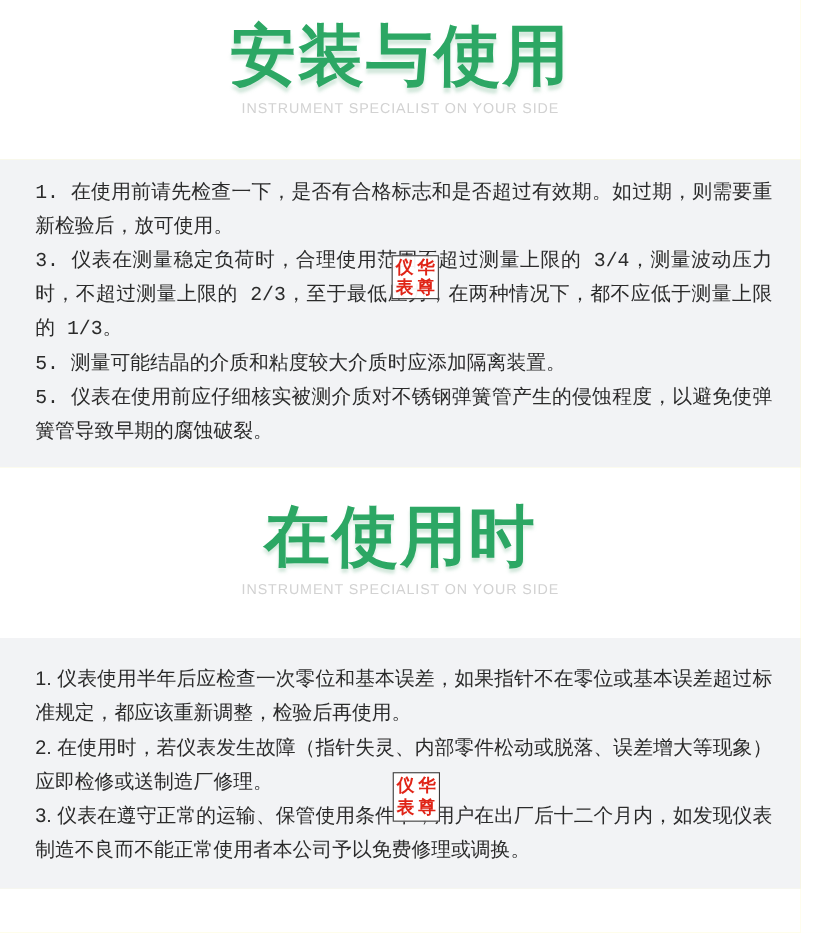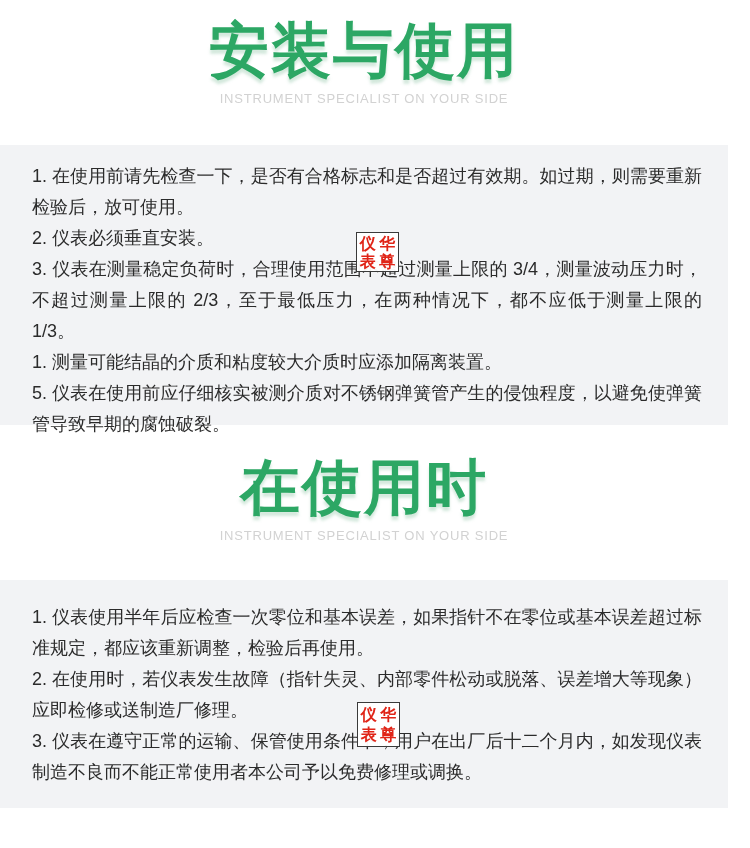--- a/index.html
+++ b/index.html
@@ -37,21 +37,21 @@
     font-weight: normal;
     letter-spacing: 0.8px;
     color: #d2d2d2;
   }
 
   
   .sec-body {
     background: #f2f3f5;
     padding: 16px 26px 0 32px;
   }
-  .sec-body.first  { height: 280px; }
+  .sec-body.first  { height: 280px; font-family: Liberation Mono, monospace; }
   .sec-body.second { height: 228px; padding-top: 22px; }
   .sec-body p {
     font-size: 18px;
     line-height: 31px;
     color: #2b2b2b;
     text-align: justify;
   }
 
   
   .watermark {
@@ -84,23 +84,22 @@
 
 <div class="page">
 
   <section>
     <div class="sec-header first">
       <div class="sec-title">安装与使用</div>
       <div class="sec-subtitle">INSTRUMENT SPECIALIST ON YOUR SIDE</div>
     </div>
     <div class="sec-body first">
       <p>1. 在使用前请先检查一下，是否有合格标志和是否超过有效期。如过期，则需要重新检验后，放可使用。</p>
-      <p>2. 仪表必须垂直安装。</p>
       <p>3. 仪表在测量稳定负荷时，合理使用范围不超过测量上限的 3/4，测量波动压力时，不超过测量上限的 2/3，至于最低压力，在两种情况下，都不应低于测量上限的 1/3。</p>
-      <p>1. 测量可能结晶的介质和粘度较大介质时应添加隔离装置。</p>
+      <p>5. 测量可能结晶的介质和粘度较大介质时应添加隔离装置。</p>
       <p>5. 仪表在使用前应仔细核实被测介质对不锈钢弹簧管产生的侵蚀程度，以避免使弹簧管导致早期的腐蚀破裂。</p>
     </div>
   </section>
 
   <section>
     <div class="sec-header second">
       <div class="sec-title">在使用时</div>
       <div class="sec-subtitle">INSTRUMENT SPECIALIST ON YOUR SIDE</div>
     </div>
     <div class="sec-body second">

